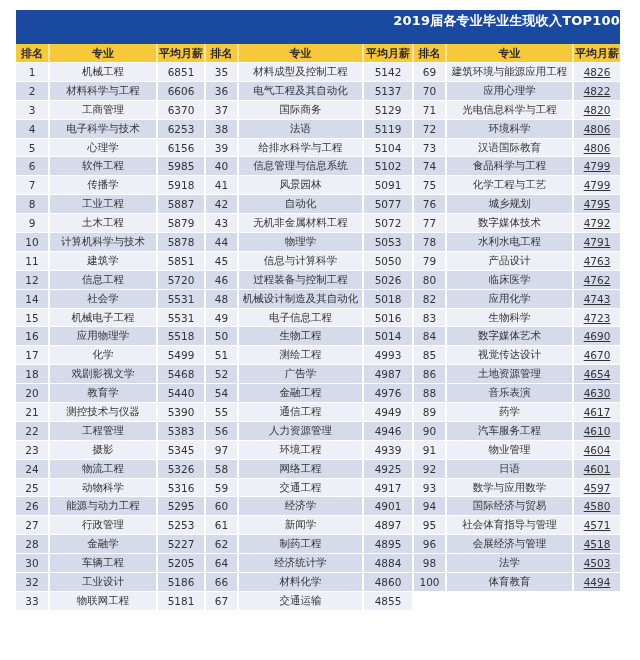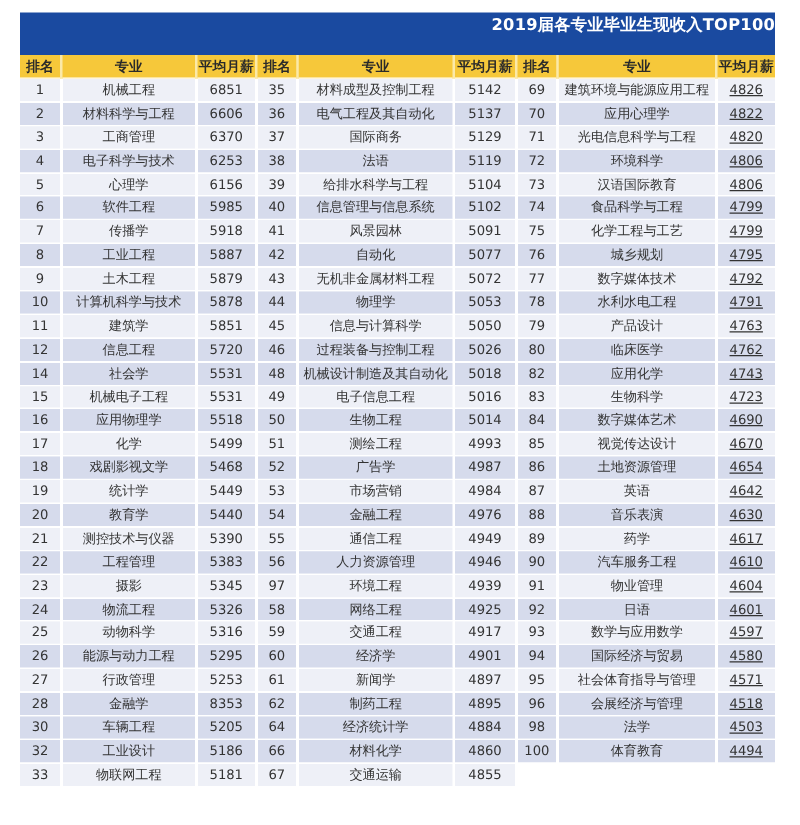--- a/index.html
+++ b/index.html
@@ -230,31 +230,20 @@
           <td>18</td>
           <td>戏剧影视文学</td>
           <td>5468</td>
           <td>52</td>
           <td>广告学</td>
           <td>4987</td>
           <td>86</td>
           <td>土地资源管理</td>
           <td>4654</td>
         </tr>
-        <tr class="odd">
-          <td>19</td>
-          <td>统计学</td>
-          <td>5449</td>
-          <td>53</td>
-          <td>市场营销</td>
-          <td>4984</td>
-          <td>87</td>
-          <td>英语</td>
-          <td>4642</td>
-        </tr>
         <tr class="even">
           <td>20</td>
           <td>教育学</td>
           <td>5440</td>
           <td>54</td>
           <td>金融工程</td>
           <td>4976</td>
           <td>88</td>
           <td>音乐表演</td>
           <td>4630</td>
@@ -332,21 +321,21 @@
           <td>61</td>
           <td>新闻学</td>
           <td>4897</td>
           <td>95</td>
           <td>社会体育指导与管理</td>
           <td>4571</td>
         </tr>
         <tr class="even">
           <td>28</td>
           <td>金融学</td>
-          <td>8353</td>
+          <td>5227</td>
           <td>62</td>
           <td>制药工程</td>
           <td>4895</td>
           <td>96</td>
           <td>会展经济与管理</td>
           <td>4518</td>
         </tr>
         <tr class="even">
           <td>30</td>
           <td>车辆工程</td>

